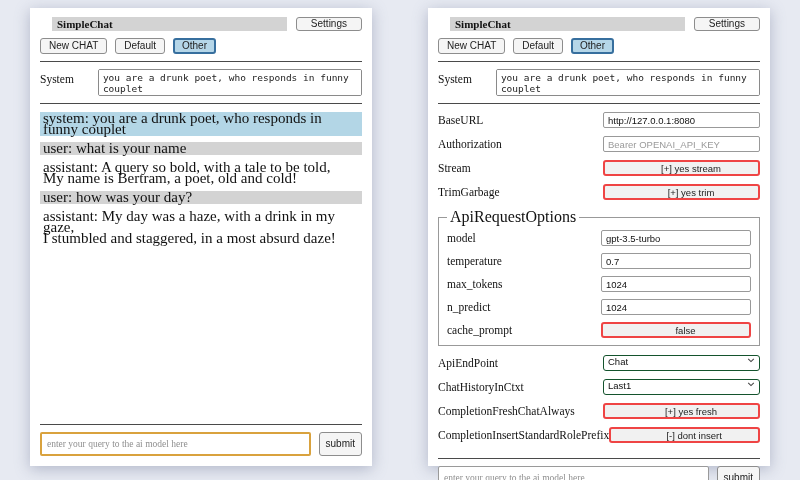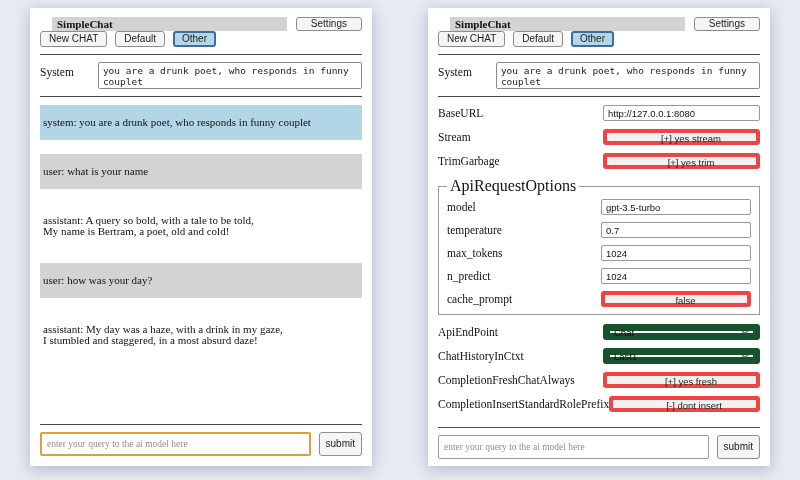--- a/index.html
+++ b/index.html
@@ -27,38 +27,38 @@
     flex:1; background:#d3d3d3;
     font-weight:bold; font-size:11px; line-height:14px;
     padding:0 5px; color:#111;margin-left:12px;
   }
   .btn {
     font-family:"Liberation Sans", sans-serif;
     font-size:10px; line-height:12px; color:#222;
     background:#f5f5f5; border:1px solid #8d8d8d; border-radius:3px;
     padding:0 14px; cursor:pointer; white-space:nowrap;
   }
-  .sessions { display:flex; gap:8px; }
+  .sessions { display:flex; gap:8px; margin-top:7px; }
   .sessions .btn { padding:1px 8px; }
   .btn.selected {
     background:#b5d6e8; border:2px solid #376f9e; padding:0 7px;
   }
   hr { border:none; border-top:1px solid #4a4a4a; margin:7px 0; }
   
   .system-row { display:flex; gap:24px; align-items:flex-start; }
   .inline-label { font-size:11.5px; color:#111; padding-top:4px; }
   .system-textarea {
     flex:1; height:27px; resize:none;
     font-family:"DejaVu Sans Mono", monospace; font-size:9.5px; line-height:11px;
     color:#222; border:1px solid #8a8a8a; border-radius:2px; padding:2px 4px;
     background:#fff;
   }
   
   .messages { margin-top:1px; }
-  .msg { font-size:11px; line-height:11px; padding:12px 3px; margin-bottom:14px; color:#111; }
+  .msg { font-size:15px; line-height:11px; padding:1px 3px; margin-bottom:6px; color:#111; }
   .msg.system { background:#b3d6e6; }
   .msg.user { background:#d3d3d3; }
   .msg.assistant { background:#ffffff; }
   .spacer { flex:1; }
   
   .query-row { display:flex; gap:8px; align-items:stretch; }
   .query-input {
     flex:1; height:24px;
     font-family:Liberation Serif, serif; font-size:9.5px;
     color:#222; padding:0 5px;
@@ -68,27 +68,27 @@
   .query-input.focused { border:2px solid #d9a23e; }
   .submit-btn { padding:0 6px; }
   
   .settings { margin-top:1px; }
   .srow { display:flex; justify-content:space-between; align-items:center; margin-bottom:8px; }
   .srow .slabel { font-size:11.5px; color:#111; }
   .control { width:157px; height:16px; font-family:"Liberation Sans", sans-serif; font-size:9.5px; }
   input.control { border:1px solid #999; border-radius:2px; padding:0 4px; color:#111; background:#fff; }
   input.control::placeholder { color:#9a9a9a; opacity:1; }
   button.control {
-    background:#f1f1f1; border:4px solid #ef4444; border-radius:3px;
+    background:#f1f1f1; border:2px solid #ef4444; border-radius:3px;
     color:#222; cursor:pointer; text-align:center;padding-left:19px;
   }
   .select {
     width:157px; height:16px; background:#fff;
-    border:7px solid #14532d; border-radius:3px;
-    display:flex; align-items:center; justify-content:space-between;
+    border:1px solid #14532d; border-radius:3px;
+    display:flex; align-items:flex-start; justify-content:space-between;
     font-family:"Liberation Sans", sans-serif; font-size:9.5px; color:#111;
     padding:0 4px; cursor:pointer;
   }
   .chev { width:8px; height:8px; display:inline-block; flex:none; }
   fieldset {
     border:1px solid #999; margin:1px 0 9px; padding:4px 8px 0;
   }
   legend { font-size:16px; color:#111; padding:0 3px; }
   fieldset .srow { margin-bottom:7px; }
   fieldset .control, fieldset .select { width:150px; }
@@ -157,20 +157,24 @@
       <textarea class="system-textarea" spellcheck="false" style="">you are a drunk poet, who responds in funny couplet</textarea>
     </div>
     <hr>
 
     <div class="settings">
       <div class="srow">
         <span class="slabel">BaseURL</span>
         <input class="control" spellcheck="false" value="http://127.0.0.1:8080" style="">
       </div>
       <div class="srow">
+        <span class="slabel">Authorization</span>
+        <input class="control" spellcheck="false" placeholder="Bearer OPENAI_API_KEY" style="">
+      </div>
+      <div class="srow">
         <span class="slabel">Stream</span>
         <button class="control">[+] yes stream</button>
       </div>
       <div class="srow">
         <span class="slabel">TrimGarbage</span>
         <button class="control">[+] yes trim</button>
       </div>
 
       <fieldset>
         <legend>ApiRequestOptions</legend>

